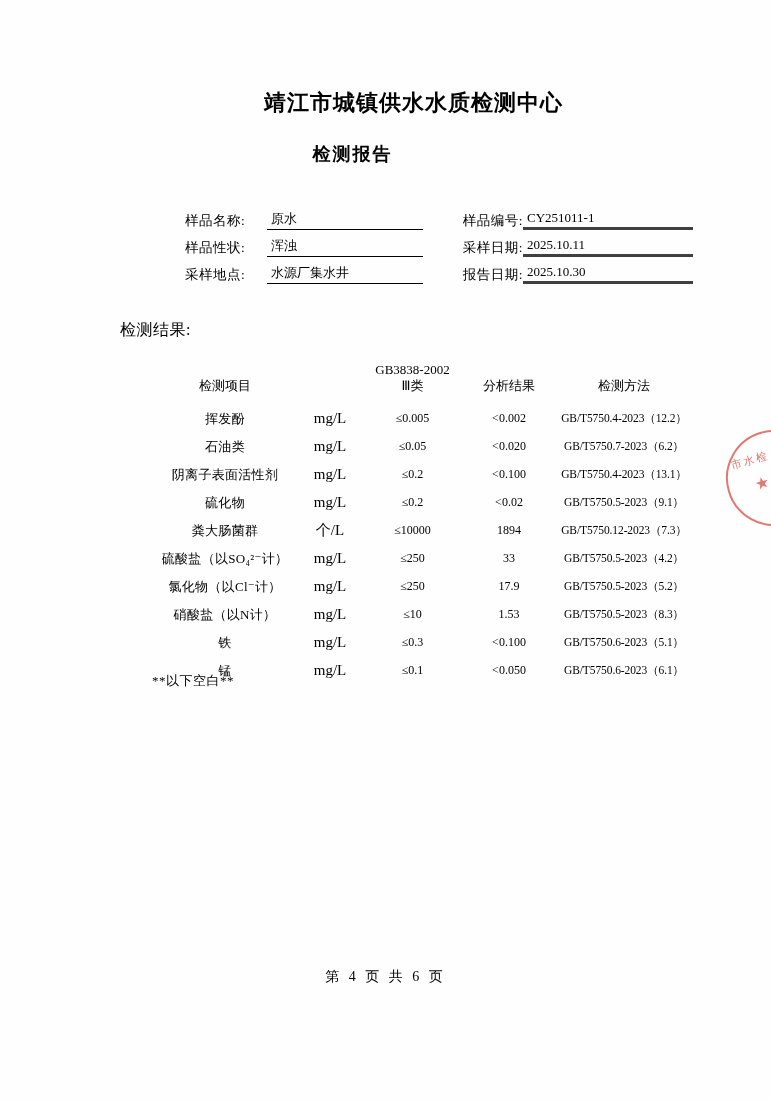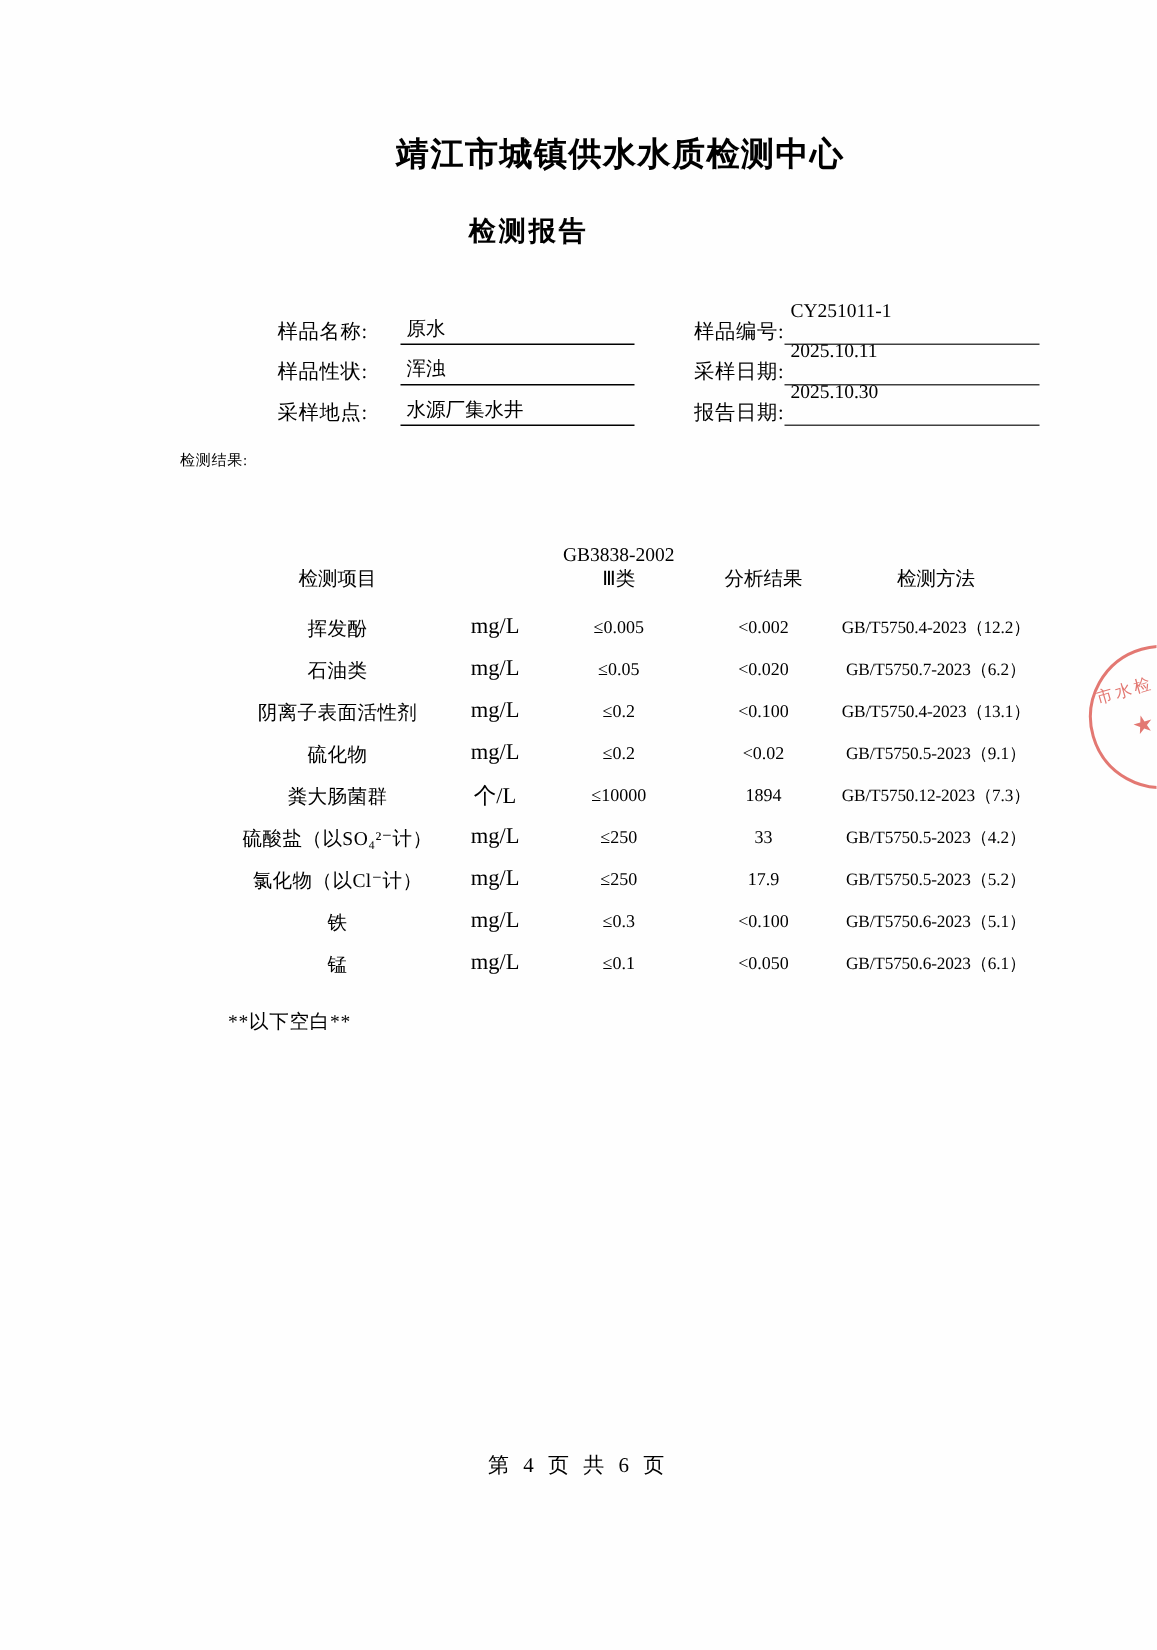--- a/index.html
+++ b/index.html
@@ -81,35 +81,35 @@
     width: 84px;
     padding-left: 16px;
     letter-spacing: 0.5px;
     font-size: 13.5px;
     white-space: nowrap;
     text-align: right;
   }
   .info-value2 {
     flex: 0 0 auto;
     width: 166px;
-    border-bottom: 1px solid #404040;
+    border-bottom: 3px solid #404040;
     padding-left: 4px;
-    padding-bottom: 14px;
+    padding-bottom: 1px;
     font-size: 13px;
     white-space: nowrap;
     overflow: hidden;
     margin-top: 38px;
   }
 
   
   .results-heading {
     position: absolute;
-    top: 300px;
+    top: 320px;
     left: 120px;
-    font-size: 10px;
+    font-size: 16px;
     letter-spacing: 0.5px;
   }
 
   
   .table-wrap {
     position: absolute;
     top: 362px;
     left: 150px;
     width: 545px;
   }
@@ -300,20 +300,27 @@
           <td class="meth">GB/T5750.5-2023（4.2）</td>
         </tr>
         <tr>
           <td class="item">氯化物（以Cl⁻计）</td>
           <td class="unit">mg/L</td>
           <td class="std">≤250</td>
           <td class="res">17.9</td>
           <td class="meth">GB/T5750.5-2023（5.2）</td>
         </tr>
         <tr>
+          <td class="item">硝酸盐（以N计）</td>
+          <td class="unit">mg/L</td>
+          <td class="std">≤10</td>
+          <td class="res">1.53</td>
+          <td class="meth">GB/T5750.5-2023（8.3）</td>
+        </tr>
+        <tr>
           <td class="item">铁</td>
           <td class="unit">mg/L</td>
           <td class="std">≤0.3</td>
           <td class="res">&lt;0.100</td>
           <td class="meth">GB/T5750.6-2023（5.1）</td>
         </tr>
         <tr>
           <td class="item">锰</td>
           <td class="unit">mg/L</td>
           <td class="std">≤0.1</td>

